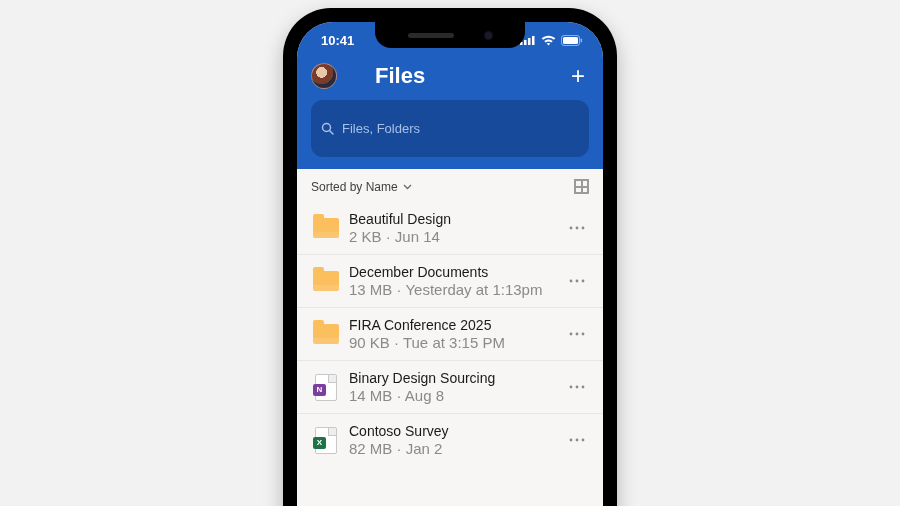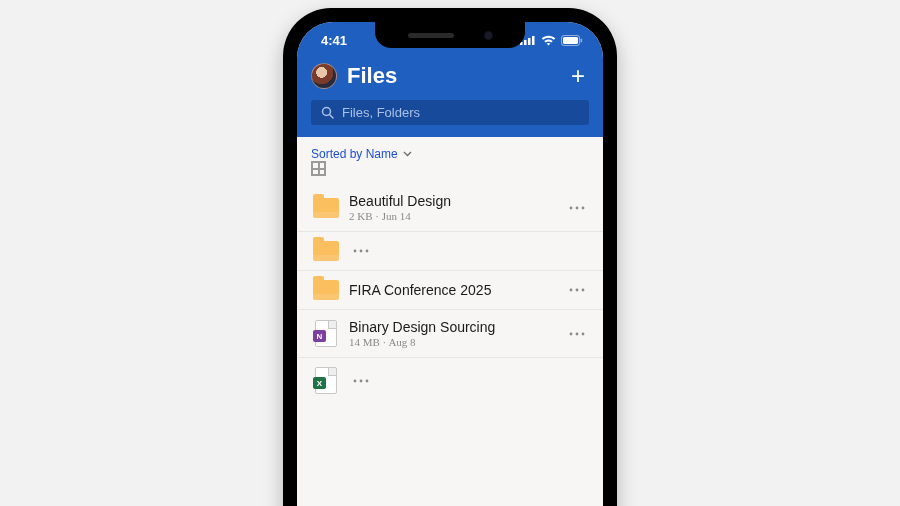--- a/index.html
+++ b/index.html
@@ -71,39 +71,38 @@
   }
   .title-row {
     display: flex; align-items: center; justify-content: space-between;
   }
   .title-left { display: flex; align-items: center; gap: 10px; }
   .avatar {
     width: 26px; height: 26px; border-radius: 50%;
     background: radial-gradient(circle at 40% 35%, #e8c8a8 0 25%, #7b3b2a 26% 55%, #2a2a3a 56% 100%);
     border: 1px solid rgba(255,255,255,0.4);
   }
-  .title-text { font-size: 22px; font-weight: 700; }
+  .title-text { font-size: 22px; font-weight: 700; margin-left: 28px; }
   .add-btn { font-size: 24px; font-weight: 300; padding: 0 4px; cursor: pointer; }
   .searchbox {
     margin-top: 10px;
     background: #174a9a;
-    border-radius: 3px;
+    border-radius: 12px;
     display: flex;
     align-items: center;
     gap: 8px;
-    padding: 5px 10px;
+    padding: 21px 10px;
     color: #a8c0e8;
     font-size: 13px;
   }
   .sortbar {
-    display: flex; align-items: flex-start; justify-content: space-between;
+    display: flex; align-items: center; justify-content: space-between;
     padding: 10px 14px 8px 14px;
-    color: #1d4ed8;
+    color: #404040;
     font-size: 12px;
-    flex-direction: column;
   }
   .sort-left { display: flex; align-items: center; gap: 5px; cursor: pointer; }
   .grid-toggle {
     width: 15px; height: 15px; border: 1.2px solid #9a9a9a;
     display: grid; grid-template: 1fr 1fr / 1fr 1fr;
     cursor: pointer;
   }
   .grid-toggle > div { border: 0.6px solid #9a9a9a; }
   .list { }
   .row {
@@ -137,39 +136,39 @@
   }
   .doc-tag {
     position: absolute; left: -3px; bottom: 4px;
     width: 13px; height: 12px; border-radius: 2px;
     color: #fff; font-size: 8px; font-weight: 700;
     display: flex; align-items: center; justify-content: center;
     font-family: Arial, sans-serif;
   }
   .row-text { flex: 1; min-width: 0; }
   .row-name { font-size: 14px; color: #1a1a1a; }
-  .row-meta { font-size: 11px; color: #8a8a8a; margin-top: 1px; font-family: Liberation Serif, serif; }
+  .row-meta { font-size: 15px; color: #8a8a8a; margin-top: 1px; }
   .more-btn {
     color: #8a8a8a; font-size: 14px; letter-spacing: 1px; cursor: pointer;
     padding: 4px;
   }
   svg { display: block; }
 </style>
 </head>
 <body>
 
 <div class="phone">
   <div class="screen">
     <div class="notch">
       <div class="speaker"></div>
       <div class="camera"></div>
     </div>
 
     <div class="statusbar">
-      <span>4:41</span>
+      <span>10:41</span>
       <div class="status-right">
         <svg width="16" height="10" viewBox="0 0 16 10">
             <rect x="0" y="7" width="2.5" height="3" fill="#fff"></rect>
             <rect x="4" y="5" width="2.5" height="5" fill="#fff"></rect>
             <rect x="8" y="3" width="2.5" height="7" fill="#fff"></rect>
             <rect x="12" y="1" width="2.5" height="9" fill="#fff"></rect>
           </svg>
         <svg width="15" height="11" viewBox="0 0 15 11">
             <path d="M7.5 10.5 L5.7 8.5 C6.7 7.7 8.3 7.7 9.3 8.5 Z M3.2 6 C5.6 3.9 9.4 3.9 11.8 6 L10.3 7.5 C8.7 6.1 6.3 6.1 4.7 7.5 Z M0.7 3.3 C4.5 -0.1 10.5 -0.1 14.3 3.3 L12.9 4.8 C9.9 2.1 5.1 2.1 2.1 4.8 Z" fill="#fff"></path>
           </svg>
@@ -227,34 +226,39 @@
               <circle cx="2" cy="2" r="1.4" fill="#8a8a8a"></circle>
               <circle cx="8" cy="2" r="1.4" fill="#8a8a8a"></circle>
               <circle cx="14" cy="2" r="1.4" fill="#8a8a8a"></circle>
             </svg>
           </div>
         </div>
         <div class="row">
           <div class="icon-slot">
             <div class="folder-icon"></div>
           </div>
+          <div class="row-text">
+            <div class="row-name">December Documents</div>
+            <div class="row-meta">13 MB · Yesterday at 1:13pm</div>
+          </div>
           <div class="more-btn">
             <svg width="16" height="4" viewBox="0 0 16 4">
               <circle cx="2" cy="2" r="1.4" fill="#8a8a8a"></circle>
               <circle cx="8" cy="2" r="1.4" fill="#8a8a8a"></circle>
               <circle cx="14" cy="2" r="1.4" fill="#8a8a8a"></circle>
             </svg>
           </div>
         </div>
         <div class="row">
           <div class="icon-slot">
             <div class="folder-icon"></div>
           </div>
           <div class="row-text">
             <div class="row-name">FIRA Conference 2025</div>
+            <div class="row-meta">90 KB · Tue at 3:15 PM</div>
           </div>
           <div class="more-btn">
             <svg width="16" height="4" viewBox="0 0 16 4">
               <circle cx="2" cy="2" r="1.4" fill="#8a8a8a"></circle>
               <circle cx="8" cy="2" r="1.4" fill="#8a8a8a"></circle>
               <circle cx="14" cy="2" r="1.4" fill="#8a8a8a"></circle>
             </svg>
           </div>
         </div>
         <div class="row">
@@ -274,20 +278,24 @@
               <circle cx="14" cy="2" r="1.4" fill="#8a8a8a"></circle>
             </svg>
           </div>
         </div>
         <div class="row">
           <div class="icon-slot">
             <div class="doc-icon">
               <div class="doc-tag" style="background: rgb(31, 114, 70);">X</div>
             </div>
           </div>
+          <div class="row-text">
+            <div class="row-name">Contoso Survey</div>
+            <div class="row-meta">82 MB · Jan 2</div>
+          </div>
           <div class="more-btn">
             <svg width="16" height="4" viewBox="0 0 16 4">
               <circle cx="2" cy="2" r="1.4" fill="#8a8a8a"></circle>
               <circle cx="8" cy="2" r="1.4" fill="#8a8a8a"></circle>
               <circle cx="14" cy="2" r="1.4" fill="#8a8a8a"></circle>
             </svg>
           </div>
         </div>
       </div>
 

